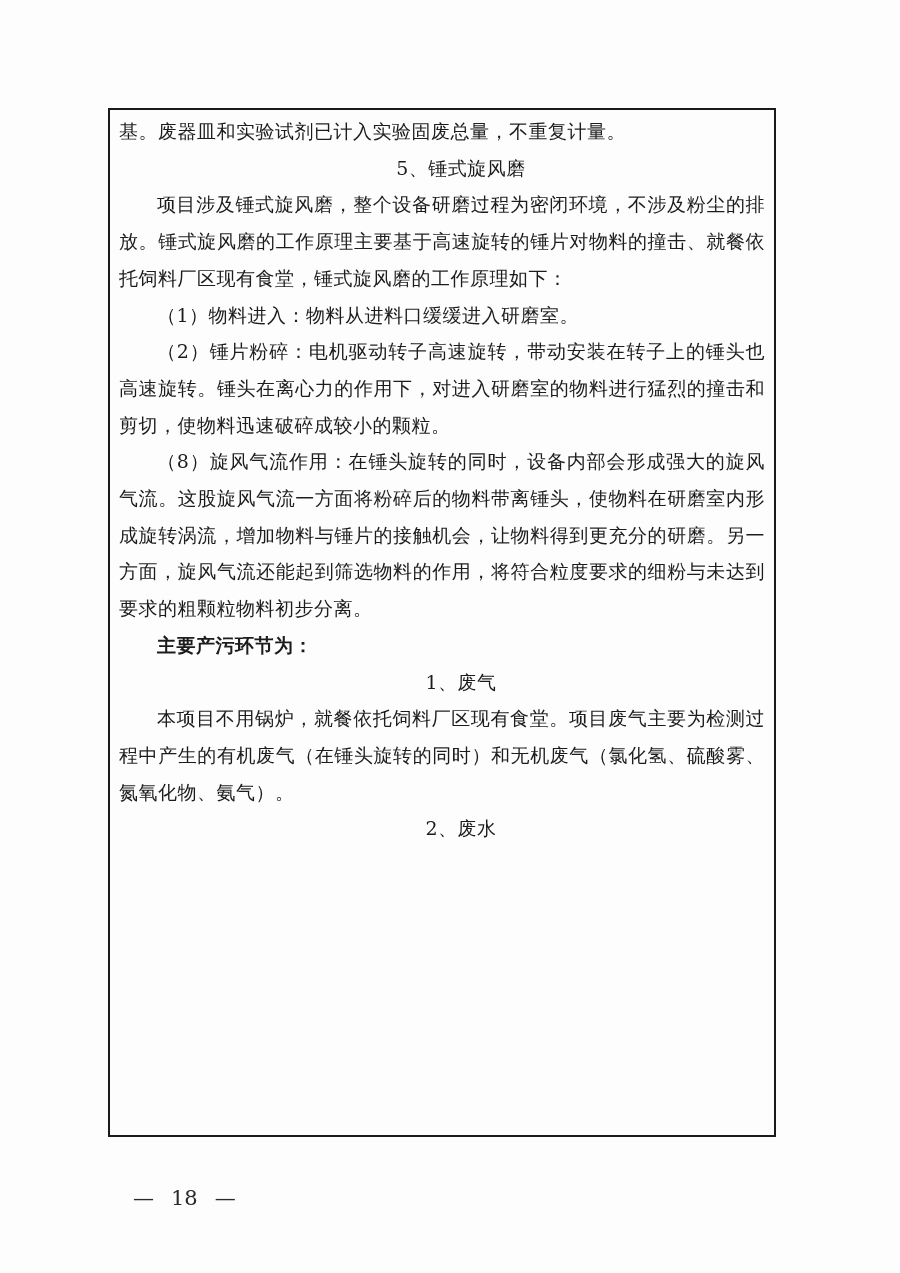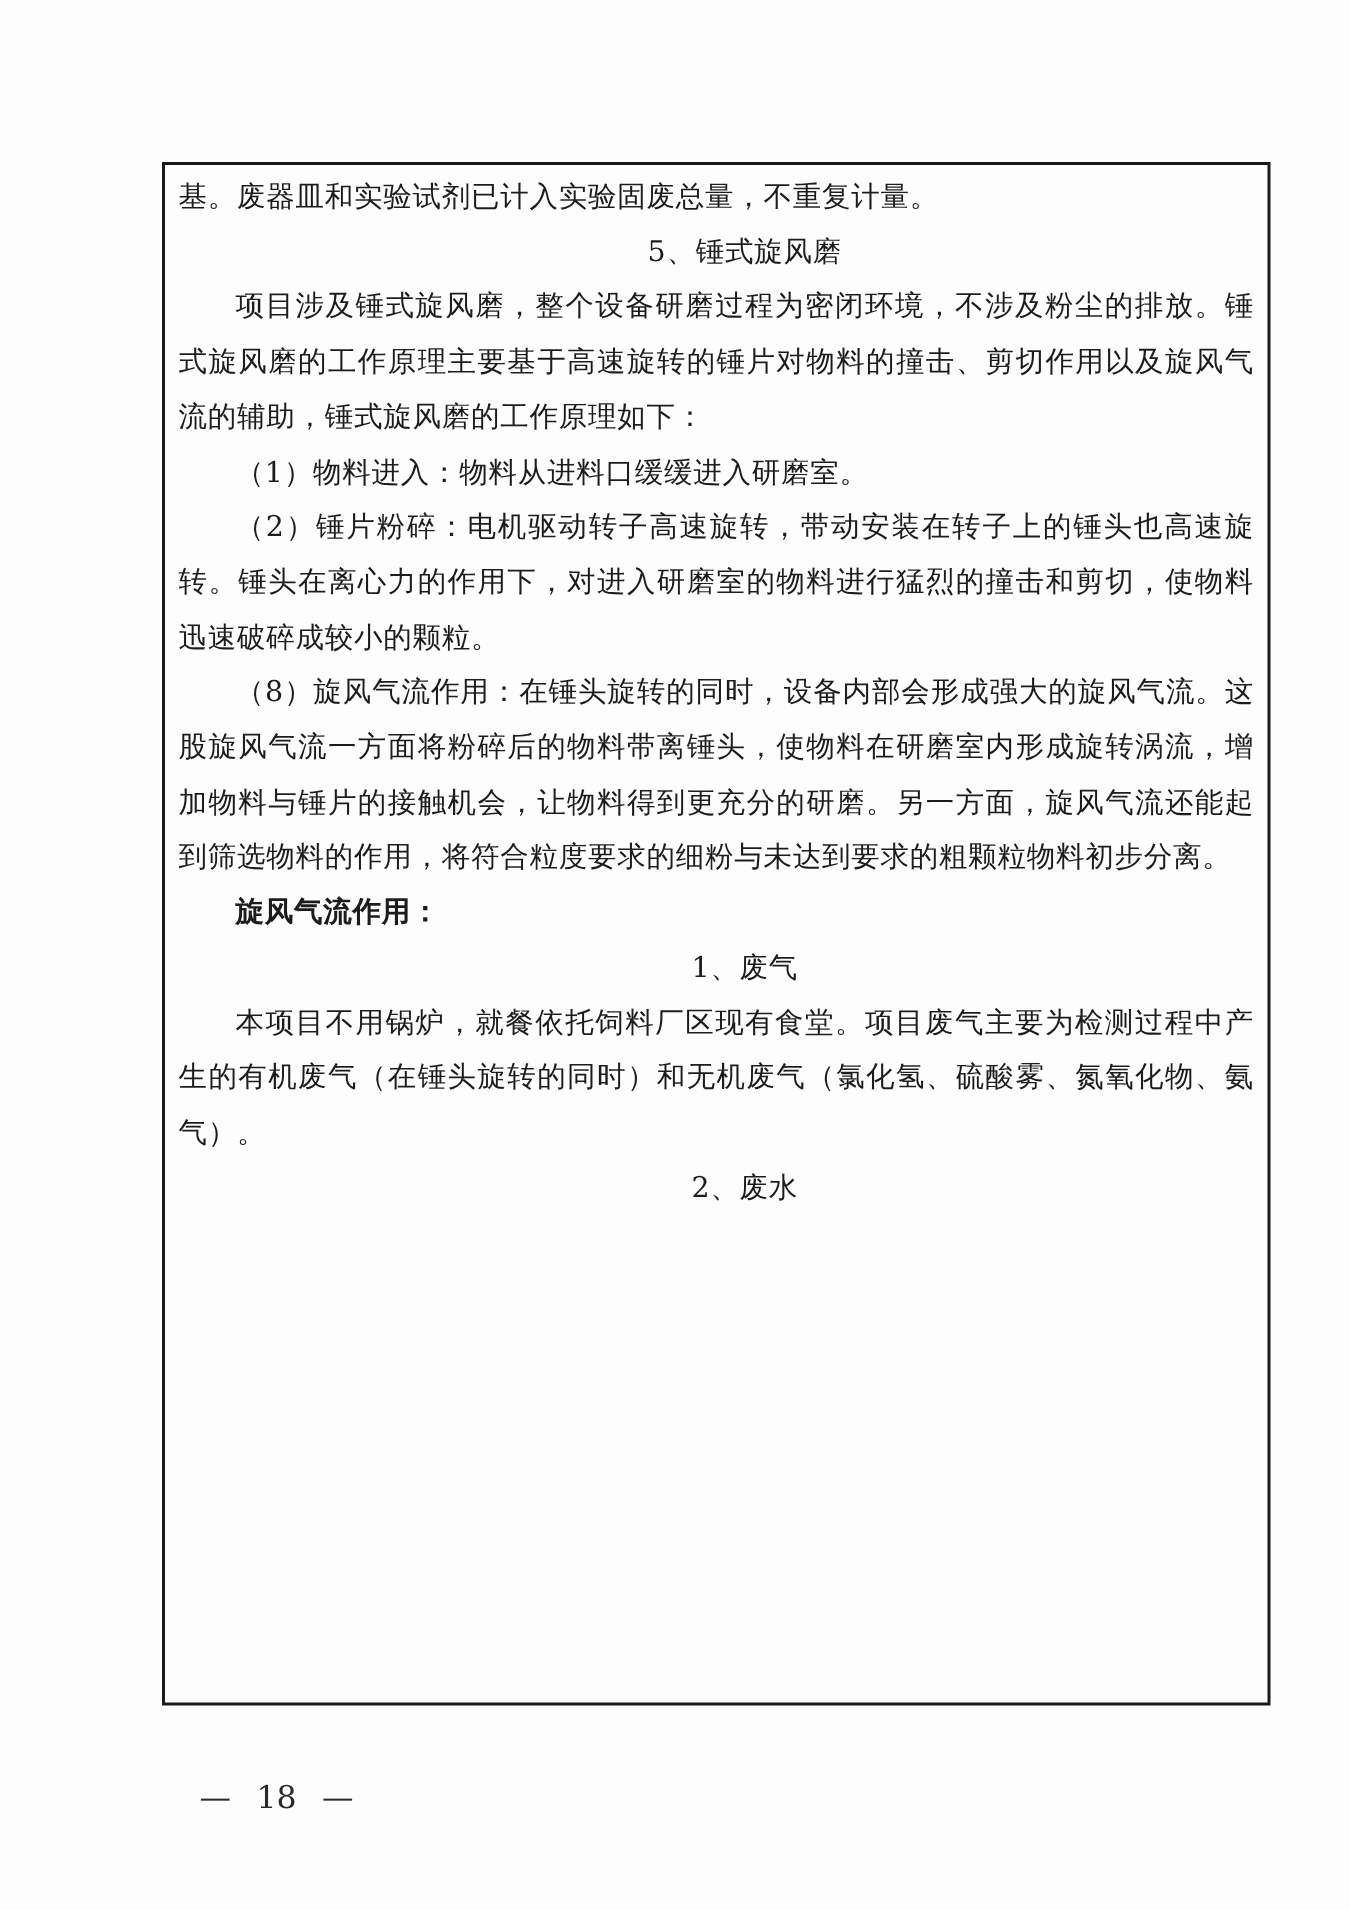--- a/index.html
+++ b/index.html
@@ -12,21 +12,21 @@
     position: relative;
     background: #fdfdfd;
     font-family: "DejaVu Serif", "Liberation Serif", serif;
     color: #1c1c1c;
     overflow: hidden;
   }
   .content-box {
     position: absolute;
     left: 108px;
     top: 108px;
-    width: 739px;
+    width: 668px;
     height: 1029px;
     border: 2px solid #1a1a1a;
     box-sizing: border-box;
     padding: 3px 9px 0 9px;
     overflow: hidden;
     background: #fdfdfd;
   }
   .content-box p {
     margin: 0;
     font-size: 19px;
@@ -62,25 +62,25 @@
   .page-footer .dash {
     letter-spacing: 0;
   }
 </style>
 </head>
 <body>
 
 <div class="content-box">
   <p class="cont">基。废器皿和实验试剂已计入实验固废总量，不重复计量。</p>
   <p class="subhead">5、锤式旋风磨</p>
-  <p class="para">项目涉及锤式旋风磨，整个设备研磨过程为密闭环境，不涉及粉尘的排放。锤式旋风磨的工作原理主要基于高速旋转的锤片对物料的撞击、剪切作用以及旋风气流的辅助，锤式旋风磨的工作原理如下：</p>
+  <p class="para">项目涉及锤式旋风磨，整个设备研磨过程为密闭环境，不涉及粉尘的排放。锤式旋风磨的工作原理主要基于高速旋转的锤片对物料的撞击、就餐依托饲料厂区现有食堂，锤式旋风磨的工作原理如下：</p>
   <p class="para">（1）物料进入：物料从进料口缓缓进入研磨室。</p>
   <p class="para">（2）锤片粉碎：电机驱动转子高速旋转，带动安装在转子上的锤头也高速旋转。锤头在离心力的作用下，对进入研磨室的物料进行猛烈的撞击和剪切，使物料迅速破碎成较小的颗粒。</p>
   <p class="para">（8）旋风气流作用：在锤头旋转的同时，设备内部会形成强大的旋风气流。这股旋风气流一方面将粉碎后的物料带离锤头，使物料在研磨室内形成旋转涡流，增加物料与锤片的接触机会，让物料得到更充分的研磨。另一方面，旋风气流还能起到筛选物料的作用，将符合粒度要求的细粉与未达到要求的粗颗粒物料初步分离。</p>
-  <p class="heading-bold">旋风气流作用：</p>
+  <p class="heading-bold">主要产污环节为：</p>
   <p class="subhead">1、废气</p>
   <p class="para">本项目不用锅炉，就餐依托饲料厂区现有食堂。项目废气主要为检测过程中产生的有机废气（在锤头旋转的同时）和无机废气（氯化氢、硫酸雾、氮氧化物、氨气）。</p>
   <p class="subhead">2、废水</p>
 
 </div>
 
 <div class="page-footer">
   <span class="dash">—</span>
   <span class="num">18</span>
   <span class="dash">—</span>

